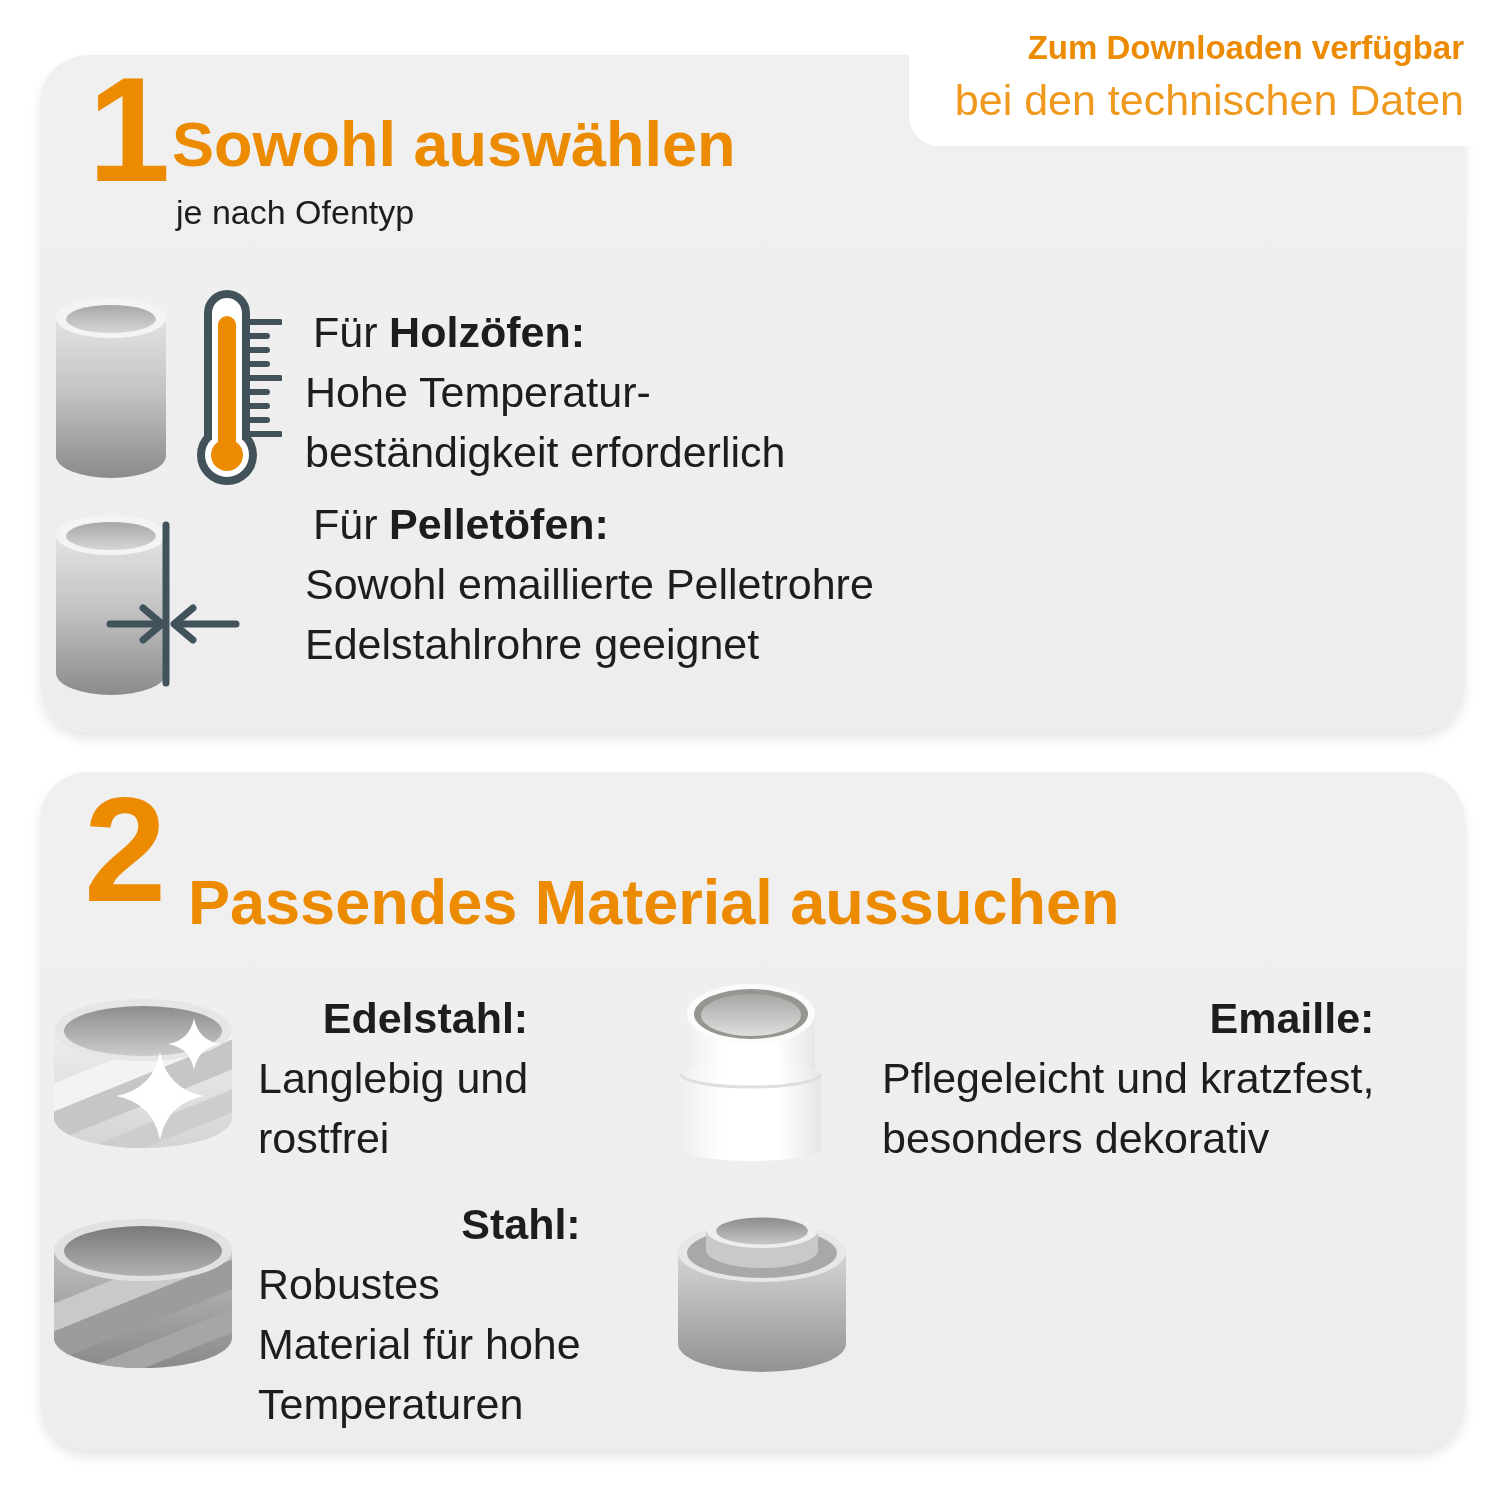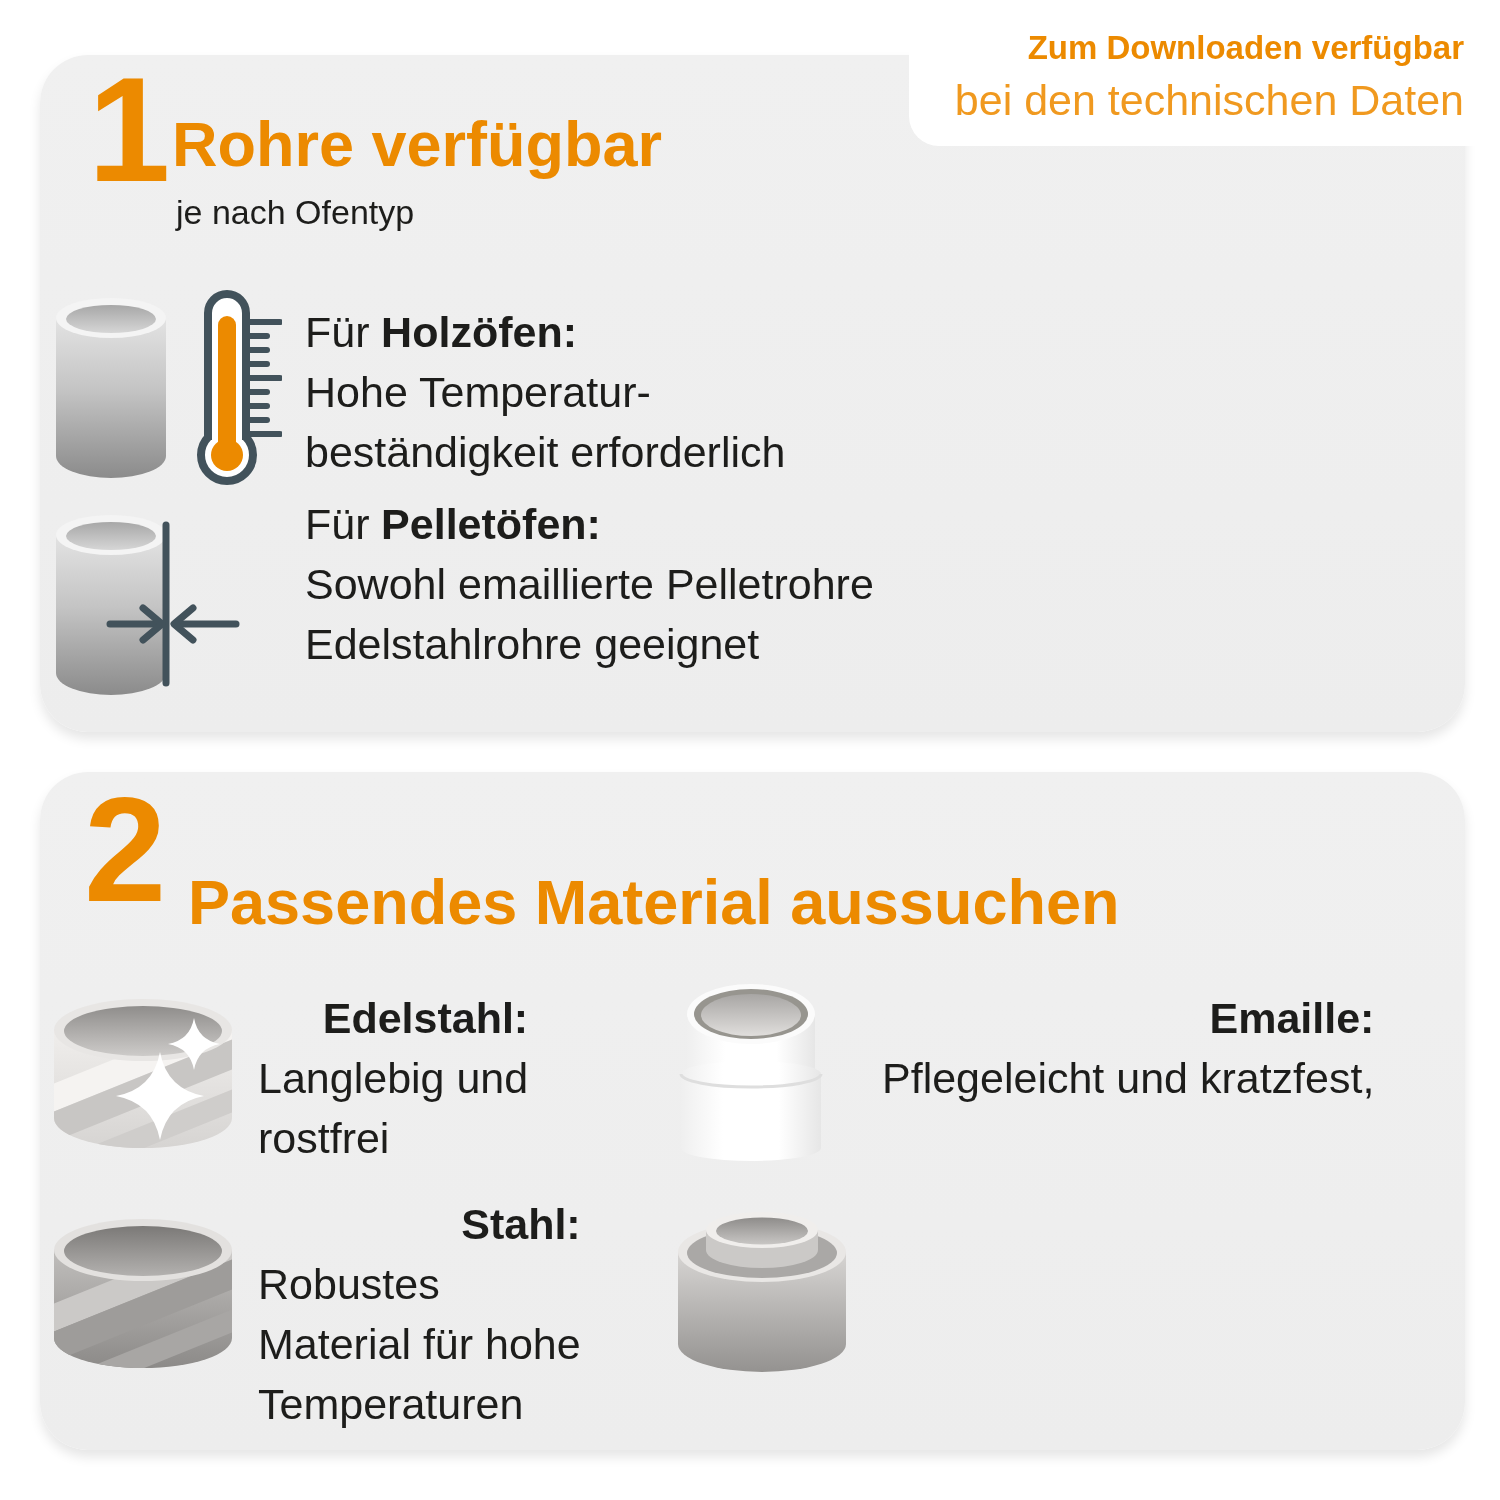--- a/index.html
+++ b/index.html
@@ -56,21 +56,21 @@
   .icon-holz{left:52px;top:288px;width:230px;height:200px;}
   .icon-pellet{left:52px;top:503px;width:240px;height:205px;}
   .icon-edelstahl{left:48px;top:978px;width:190px;height:190px;}
   .icon-emaille{left:676px;top:972px;width:150px;height:205px;}
   .icon-stahl{left:48px;top:1198px;width:190px;height:190px;}
   .icon-doppel{left:672px;top:1192px;width:180px;height:200px;}
 
   .itext{position:absolute;z-index:2;font-size:43px;line-height:60px;}
   .itext div{white-space:nowrap;}
   .term{font-weight:bold;text-align:right;}
-  .lead{margin-right:0.27em;}
+  .lead{margin-right:0.27em;margin-left:8px;}
   .text-holz{left:305px;top:302px;}
   .text-pellet{left:305px;top:494px;}
   .text-edelstahl{left:258px;top:988px;}
   .text-emaille{left:882px;top:988px;}
   .text-stahl{left:258px;top:1194px;}
   .text-doppel{left:882px;top:1192px;}
 </style>
 </head>
 <body>
 
@@ -123,21 +123,21 @@
       </linearGradient>
       <clipPath id="clipDrum">
           <path d="M6 52 V140 a89 30 0 0 0 178 0 V52 Z"></path>
         </clipPath>
     </defs>
   </svg>
 
   <section class="panel panel-1"></section>
 
   <div class="step-number num-1">1</div>
-  <h1 class="step-title title-1">Rohre verfügbar</h1>
+  <h1 class="step-title title-1">Sowohl auswählen</h1>
   <div class="step-subtitle subtitle-1">je nach Ofentyp</div>
 
   <span class="icon icon-holz">
     <svg viewBox="0 0 230 200">
       <path d="M4 30 V168 a55 22 0 0 0 110 0 V30 Z" fill="url(#gPipeBody)"></path>
       <ellipse cx="59" cy="30" rx="55" ry="20" fill="#f4f4f4"></ellipse>
       <ellipse cx="59" cy="31" rx="45" ry="14" fill="url(#gPipeInner)"></ellipse>
       <g transform="translate(148,0)">
         <g stroke="#42525b" stroke-width="6" stroke-linecap="round">
           <line x1="48" y1="34" x2="80" y2="34"></line>
@@ -218,20 +218,21 @@
       <path d="M5 102 a70 13 0 0 0 140 0" stroke="#dedede" stroke-width="3" fill="none"></path>
       <ellipse cx="75" cy="42" rx="64" ry="30" fill="#fbfbfb"></ellipse>
       <ellipse cx="75" cy="42" rx="57" ry="25" fill="#97958f"></ellipse>
       <ellipse cx="75" cy="43" rx="50" ry="21" fill="url(#gHoleEnamel)"></ellipse>
     </svg>
   </span>
 
   <div class="itext text-emaille">
     <div class="term">Emaille:</div>
     <div>Pflegeleicht und kratzfest,</div>
+    <div>besonders dekorativ</div>
   </div>
 
   <span class="icon icon-stahl">
     <svg viewBox="0 0 190 190">
       <path d="M6 52 V140 a89 30 0 0 0 178 0 V52 Z" fill="url(#gSteelBody)"></path>
       <g clip-path="url(#clipDrum)">
         <path d="M-10 112 L200 27 L200 55 L-10 140 Z" fill="#cbc9c7"></path>
         <path d="M-10 140 L200 55 L200 85 L-10 170 Z" fill="#9e9c9a"></path>
         <path d="M-10 190 L200 105 L200 128 L-10 213 Z" fill="#a8a6a4"></path>
       </g>

